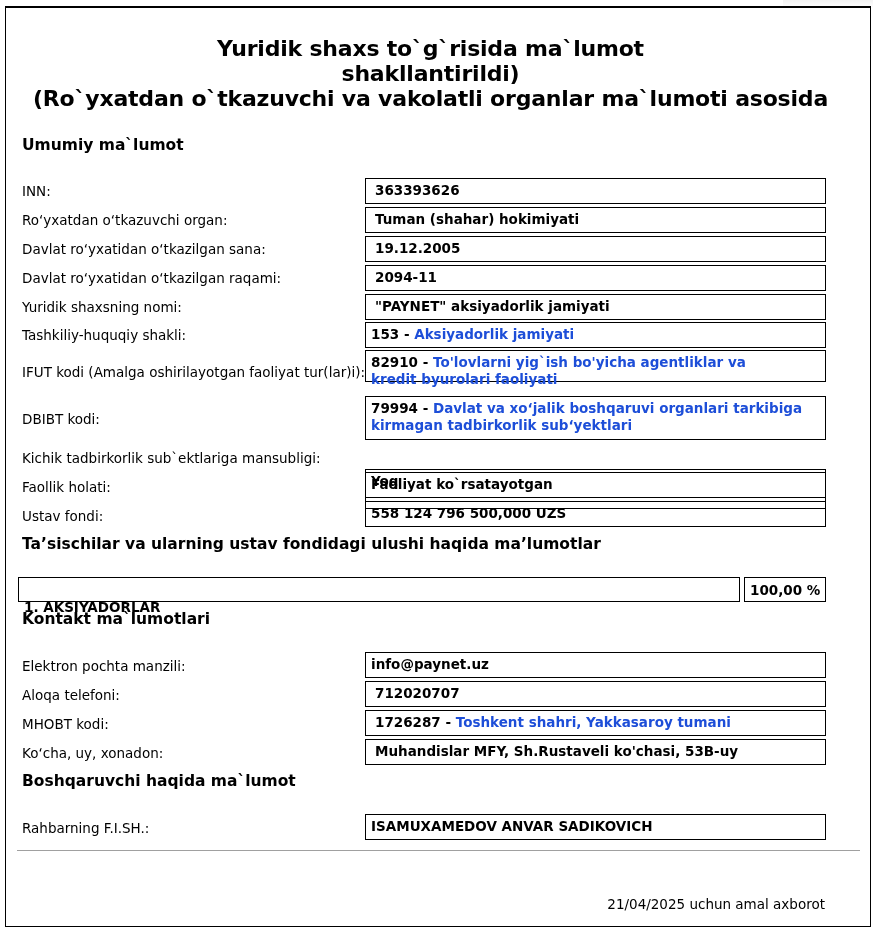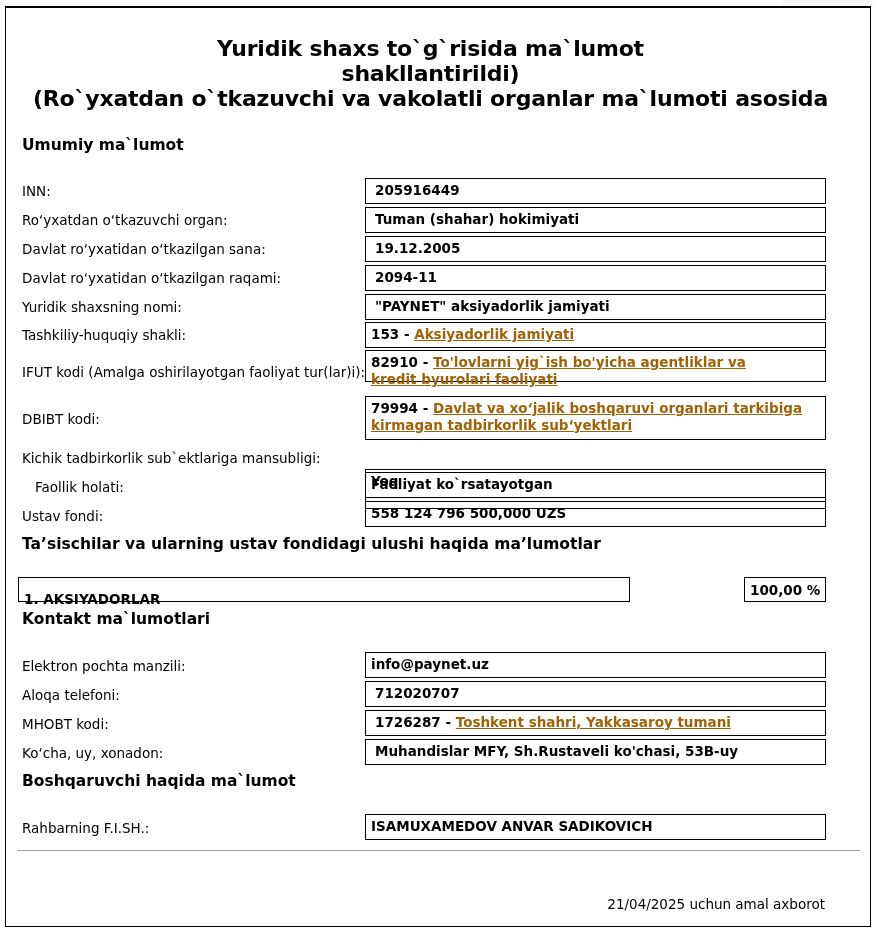--- a/index.html
+++ b/index.html
@@ -9,24 +9,24 @@
           border:1px solid #000; border-top:2px solid #000; box-sizing:border-box; background:#fff; }
   .shadow-tab { position:absolute; right:4px; top:0px; width:90px; height:8px;
           background:linear-gradient(#f2f2f2,#ffffff); }
   .title { position:absolute; left:0; width:861px; top:36px; text-align:center;
            font-weight:bold; font-size:22px; line-height:25px; letter-spacing:-0.2px; }
   .section { position:absolute; left:22px; font-weight:bold; font-size:15.5px; }
   .row-label { position:absolute; left:22px; font-size:13.5px; white-space:nowrap; }
   .val { position:absolute; left:365px; width:461px; border:1px solid #000; box-sizing:border-box;
          font-weight:bold; font-size:13.5px; padding:3px 0 0 9px; line-height:17px; }
   .val.tight { padding-left:5px; }
-  .val a { color:#a16207; text-decoration:underline; }
-  .share-name { position:absolute; left:18px; width:612px; top:577px; height:25px;
+  .val a { color:#1d4ed8; }
+  .share-name { position:absolute; left:18px; width:722px; top:577px; height:25px;
         border:1px solid #000; box-sizing:border-box; font-weight:bold; font-size:13.5px;
-        padding:13px 0 0 5px; }
+        padding:21px 0 0 5px; }
   .share-pct { position:absolute; left:744px; width:82px; top:577px; height:25px;
         border:1px solid #000; box-sizing:border-box; font-weight:bold; font-size:13.5px;
         padding:4px 0 0 5px; }
   .hr { position:absolute; left:17px; width:843px; top:850px; height:0;
         border-top:1px solid #a0a0a0; }
   .footer { position:absolute; right:52px; top:896px; font-size:13.5px; }
 </style>
 </head>
 <body>
 
@@ -35,21 +35,21 @@
 
 <div class="title">
   <div>Yuridik shaxs to`g`risida ma`lumot</div>
   <div>shakllantirildi)</div>
   <div>(Ro`yxatdan o`tkazuvchi va vakolatli organlar ma`lumoti asosida</div>
 </div>
 
 <div class="section" style="top:136px;">Umumiy ma`lumot</div>
 
 <div class="row-label" style="top:183px;">INN:</div>
-<div class="val" style="top:178px;height:26px;">205916449</div>
+<div class="val" style="top:178px;height:26px;">363393626</div>
 
 <div class="row-label" style="top:212px;">Ro‘yxatdan o‘tkazuvchi organ:</div>
 <div class="val" style="top:207px;height:26px;">Tuman (shahar) hokimiyati</div>
 
 <div class="row-label" style="top:241px;">Davlat ro‘yxatidan o‘tkazilgan sana:</div>
 <div class="val" style="top:236px;height:26px;">19.12.2005</div>
 
 <div class="row-label" style="top:270px;">Davlat ro‘yxatidan o‘tkazilgan raqami:</div>
 <div class="val" style="top:265px;height:26px;">2094-11</div>
 
@@ -67,21 +67,21 @@
 </div>
 
 <div class="row-label" style="top:411px;">DBIBT kodi:</div>
 <div class="val tight" style="top:396px;height:44px;padding-right:12px;">
   <span>79994 - </span><a>Davlat va xo‘jalik boshqaruvi organlari tarkibiga kirmagan tadbirkorlik sub‘yektlari</a>
 </div>
 
 <div class="row-label" style="top:450px;">Kichik tadbirkorlik sub`ektlariga mansubligi:</div>
 <div class="val tight" style="top:443px;height:40px;margin-top:26px;">Yoq</div>
 
-<div class="row-label" style="top:479px;margin-left:13px;">Faollik holati:</div>
+<div class="row-label" style="top:479px;">Faollik holati:</div>
 <div class="val tight" style="top:472px;height:26px;">Faoliyat ko`rsatayotgan</div>
 
 <div class="row-label" style="top:508px;">Ustav fondi:</div>
 <div class="val tight" style="top:501px;height:26px;">558 124 796 500,000 UZS</div>
 
 <div class="section" style="top:535px;">Ta’sischilar va ularning ustav fondidagi ulushi haqida ma’lumotlar</div>
 <div class="share-name">1. AKSIYADORLAR</div>
 <div class="share-pct">100,00 %</div>
 
 <div class="section" style="top:610px;">Kontakt ma`lumotlari</div>

